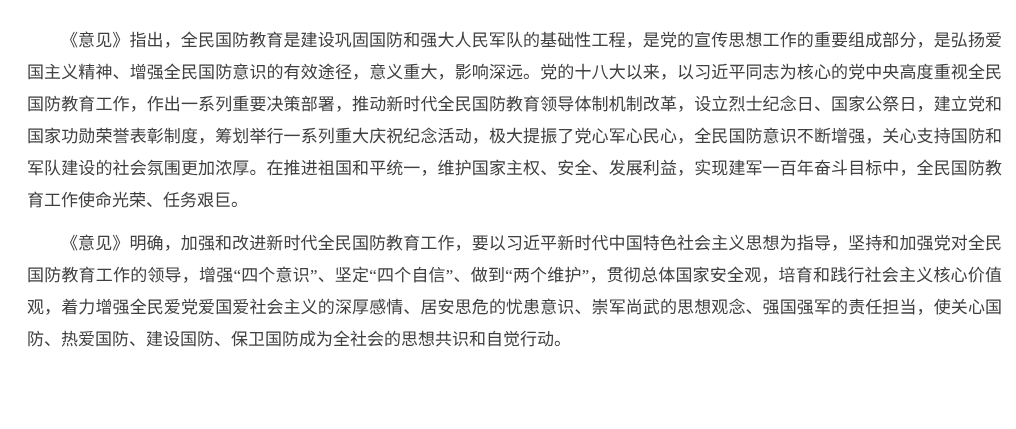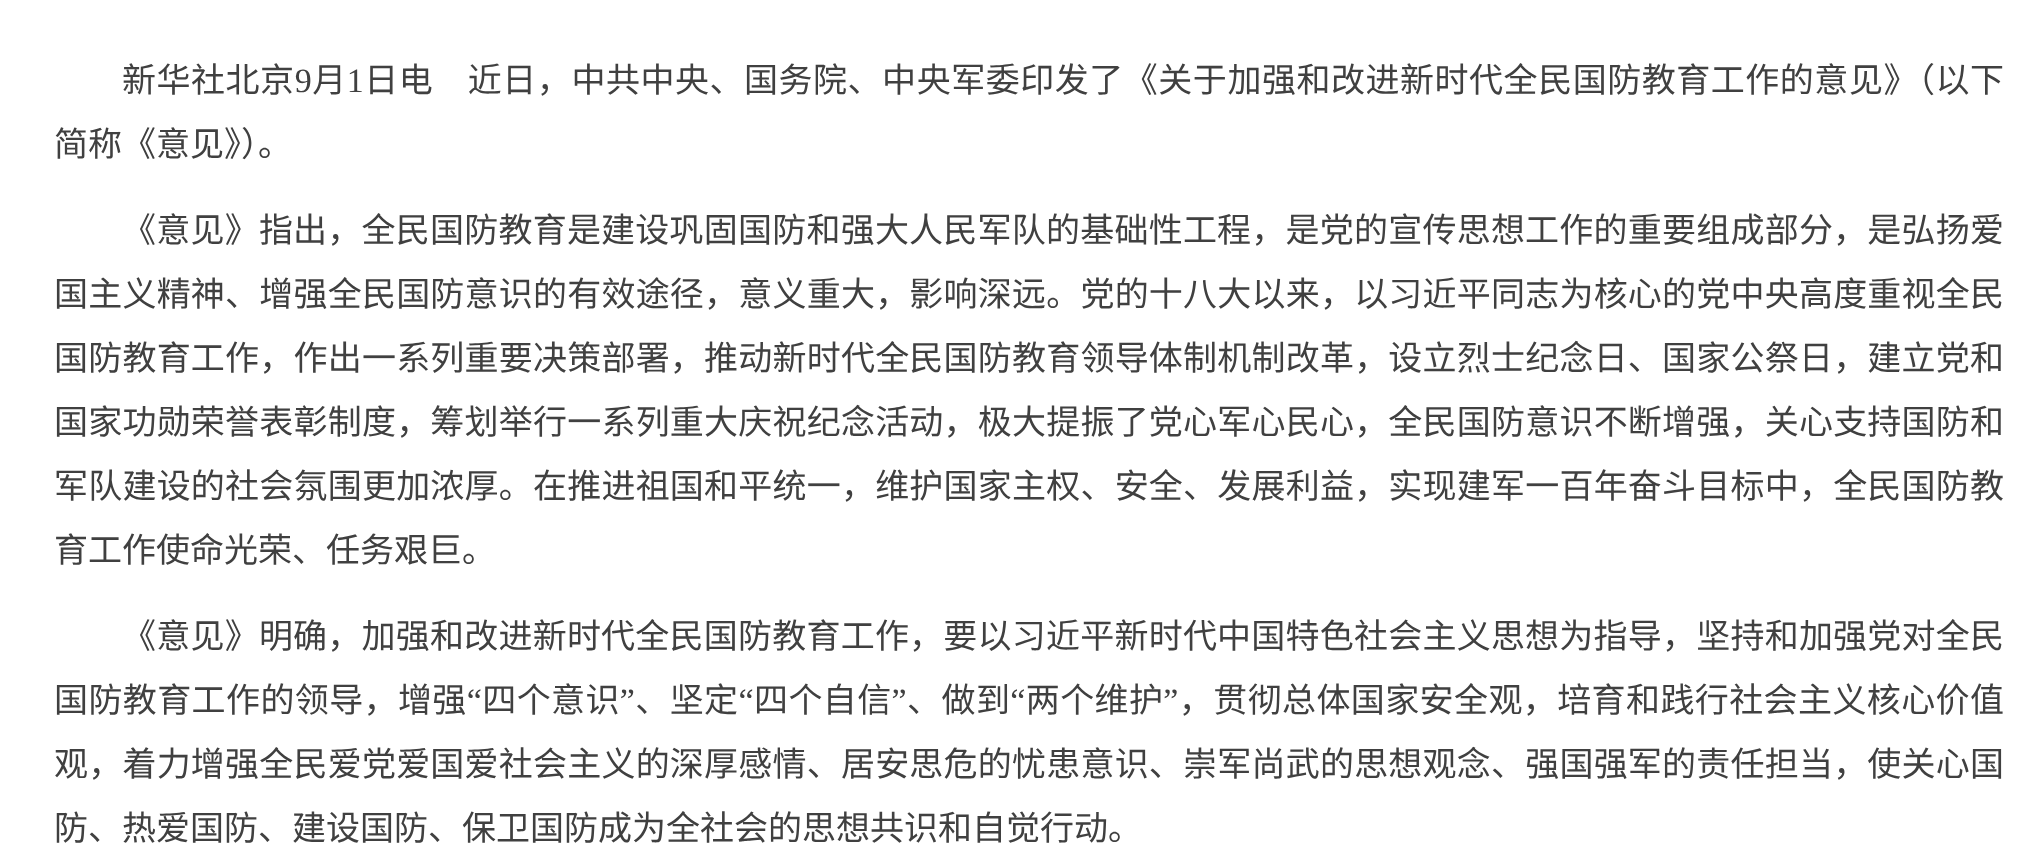--- a/index.html
+++ b/index.html
@@ -25,16 +25,15 @@
   .article p {
     margin: 0 0 11px 0;
     text-indent: 2em;
     letter-spacing: 0;
   }
 </style>
 </head>
 <body>
 
 <main class="article">
-  <p>新华社北京9月1日电　近日，中共中央、国务院、中央军委印发了《关于加强和改进新时代全民国防教育工作的意见》（以下简称《意见》）。</p>
   <p>《意见》指出，全民国防教育是建设巩固国防和强大人民军队的基础性工程，是党的宣传思想工作的重要组成部分，是弘扬爱国主义精神、增强全民国防意识的有效途径，意义重大，影响深远。党的十八大以来，以习近平同志为核心的党中央高度重视全民国防教育工作，作出一系列重要决策部署，推动新时代全民国防教育领导体制机制改革，设立烈士纪念日、国家公祭日，建立党和国家功勋荣誉表彰制度，筹划举行一系列重大庆祝纪念活动，极大提振了党心军心民心，全民国防意识不断增强，关心支持国防和军队建设的社会氛围更加浓厚。在推进祖国和平统一，维护国家主权、安全、发展利益，实现建军一百年奋斗目标中，全民国防教育工作使命光荣、任务艰巨。</p>
   <p>《意见》明确，加强和改进新时代全民国防教育工作，要以习近平新时代中国特色社会主义思想为指导，坚持和加强党对全民国防教育工作的领导，增强“四个意识”、坚定“四个自信”、做到“两个维护”，贯彻总体国家安全观，培育和践行社会主义核心价值观，着力增强全民爱党爱国爱社会主义的深厚感情、居安思危的忧患意识、崇军尚武的思想观念、强国强军的责任担当，使关心国防、热爱国防、建设国防、保卫国防成为全社会的思想共识和自觉行动。</p>
 </main>
 
 </body></html>

